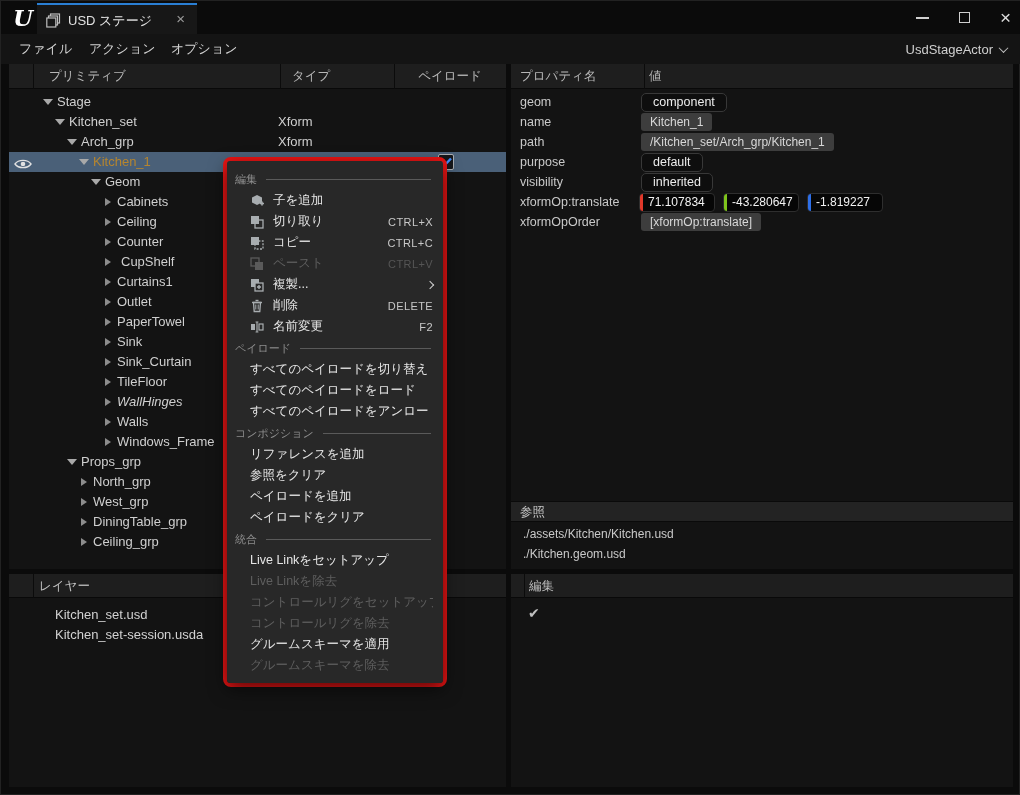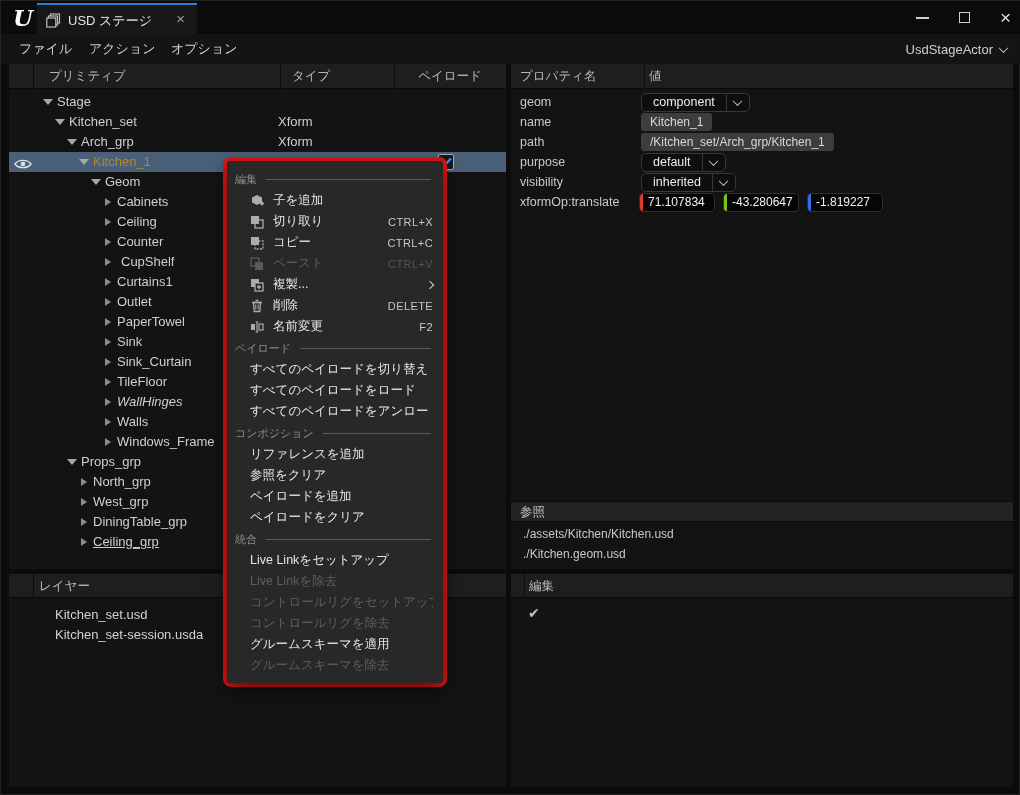--- a/index.html
+++ b/index.html
@@ -55,21 +55,21 @@
   .t-eye { position:absolute; left:5px; top:4px; }
   .t-check { position:absolute; left:429px; top:2px; width:16px; height:16px; background:#15171b;
     border:1px solid #a9adb2; border-radius:2px; display:flex; align-items:center; justify-content:center; }
 
   
   #prop-rows { position:absolute; left:0; top:28px; width:100%; }
   .prop-row { position:relative; height:20px; }
   .p-label { position:absolute; left:9px; top:0; height:20px; line-height:20px; font-size:12.5px; color:#c9c9c9; }
   .p-widget { position:absolute; left:128px; top:0; height:20px; display:flex; align-items:center; }
   .dd { display:inline-flex; align-items:stretch; height:19px; background:#0e0e0e; border:1px solid #383838;
-    border-radius:5px; overflow:hidden; margin-left:2px; }
+    border-radius:5px; overflow:hidden; margin-left:2px;flex-direction:column; }
   .dd-label { padding:0 11px; font-size:12.5px; color:#ececec; line-height:17px; }
   .dd-div { width:1px; background:#383838; }
   .dd-chevbox { width:22px; display:flex; align-items:center; justify-content:center; }
   .valbox { background:#3d3d3d; border-radius:3px; padding:2px 9px; margin-left:2px; font-size:12px; color:#d8d8d8; }
   .num-field { position:relative; width:76px; height:19px; background:#060606; border:1px solid #2e2e2e;
     border-radius:4px; margin-right:8px; display:flex; align-items:center; overflow:hidden; }
   .axis-bar { position:absolute; left:0; top:0; width:3px; height:100%; }
   .num-text { padding-left:8px; font-size:12px; color:#f2f2f2; }
   .refs-header { position:absolute; left:0; top:437px; width:100%; height:21px; background:#232323;
     border-top:1px solid #0a0a0a; border-bottom:1px solid #0a0a0a; }
@@ -288,21 +288,21 @@
         <div class="tree-row">
           <span class="t-arrow" style="left: 68px;">
             <span class="ar-closed"></span>
           </span>
           <span class="t-label" style="left: 84px;">DiningTable_grp</span>
         </div>
         <div class="tree-row">
           <span class="t-arrow" style="left: 68px;">
             <span class="ar-closed"></span>
           </span>
-          <span class="t-label" style="left: 84px; text-decoration: underline;">Ceiling_grp</span>
+          <span class="t-label" style="left: 84px;">Ceiling_grp</span>
         </div>
       </div>
   </div>
 
   <div class="panel props-panel">
     <div class="phead">
       <span class="hlabel" style="left:9px">プロパティ名</span>
       <span class="hlabel" style="left:138px">値</span>
       <span class="vsep" style="left:133px"></span>
     </div>
@@ -365,20 +365,26 @@
             <div class="num-field">
               <span class="axis-bar" style="background:#7fc41c"></span>
               <span class="num-text">-43.280647</span>
             </div>
             <div class="num-field">
               <span class="axis-bar" style="background:#2e6fe8"></span>
               <span class="num-text">-1.819227</span>
             </div>
           </div>
         </div>
+        <div class="prop-row">
+          <span class="p-label">xformOpOrder</span>
+          <div class="p-widget">
+            <span class="valbox">[xformOp:translate]</span>
+          </div>
+        </div>
       </div>
     <div class="refs-header">
       <span class="hlabel">参照</span>
     </div>
     <div id="ref-rows">
         <div class="ref-row">./assets/Kitchen/Kitchen.usd</div>
         <div class="ref-row">./Kitchen.geom.usd</div>
       </div>
   </div>
 

